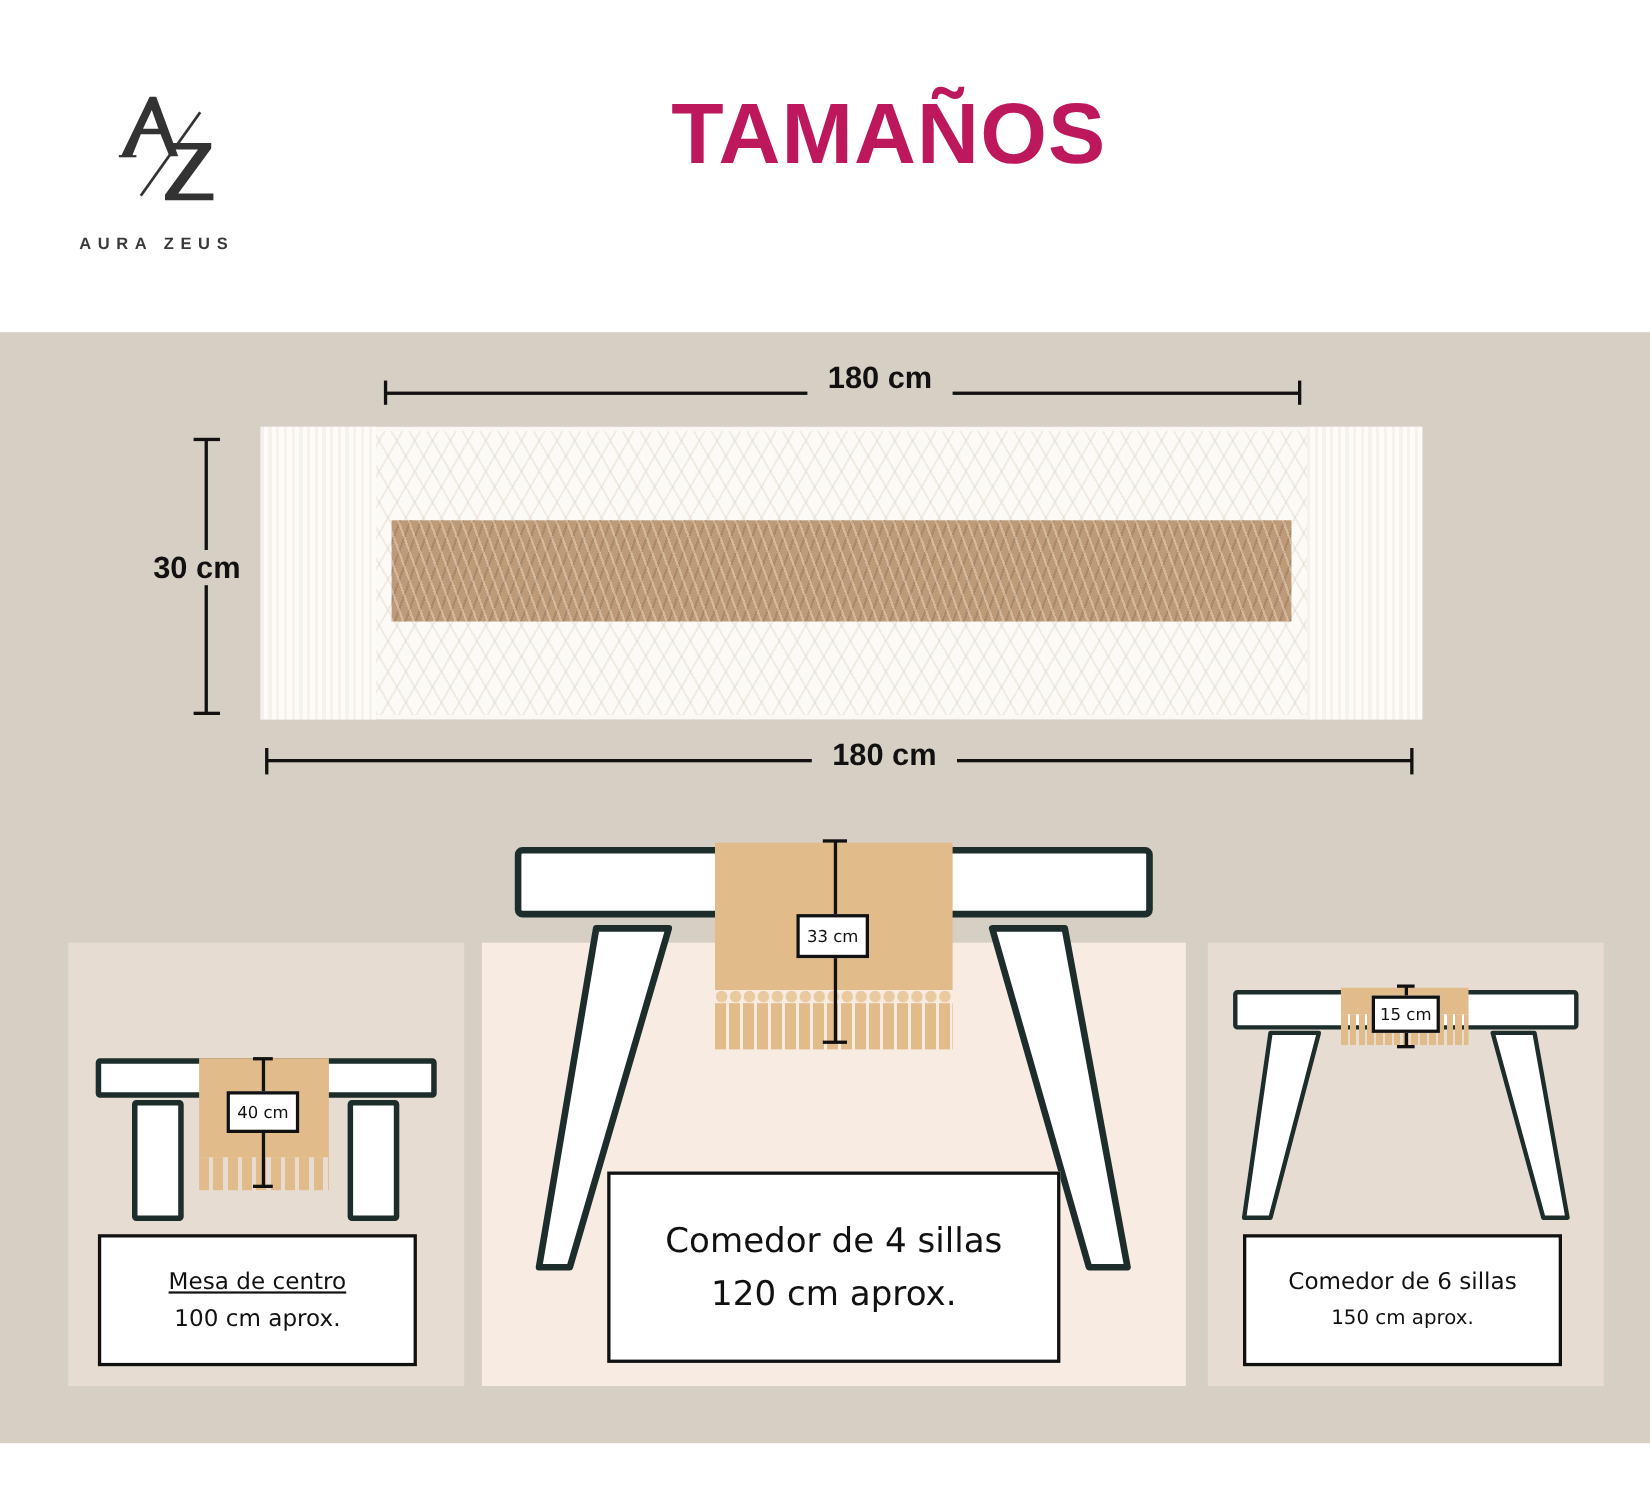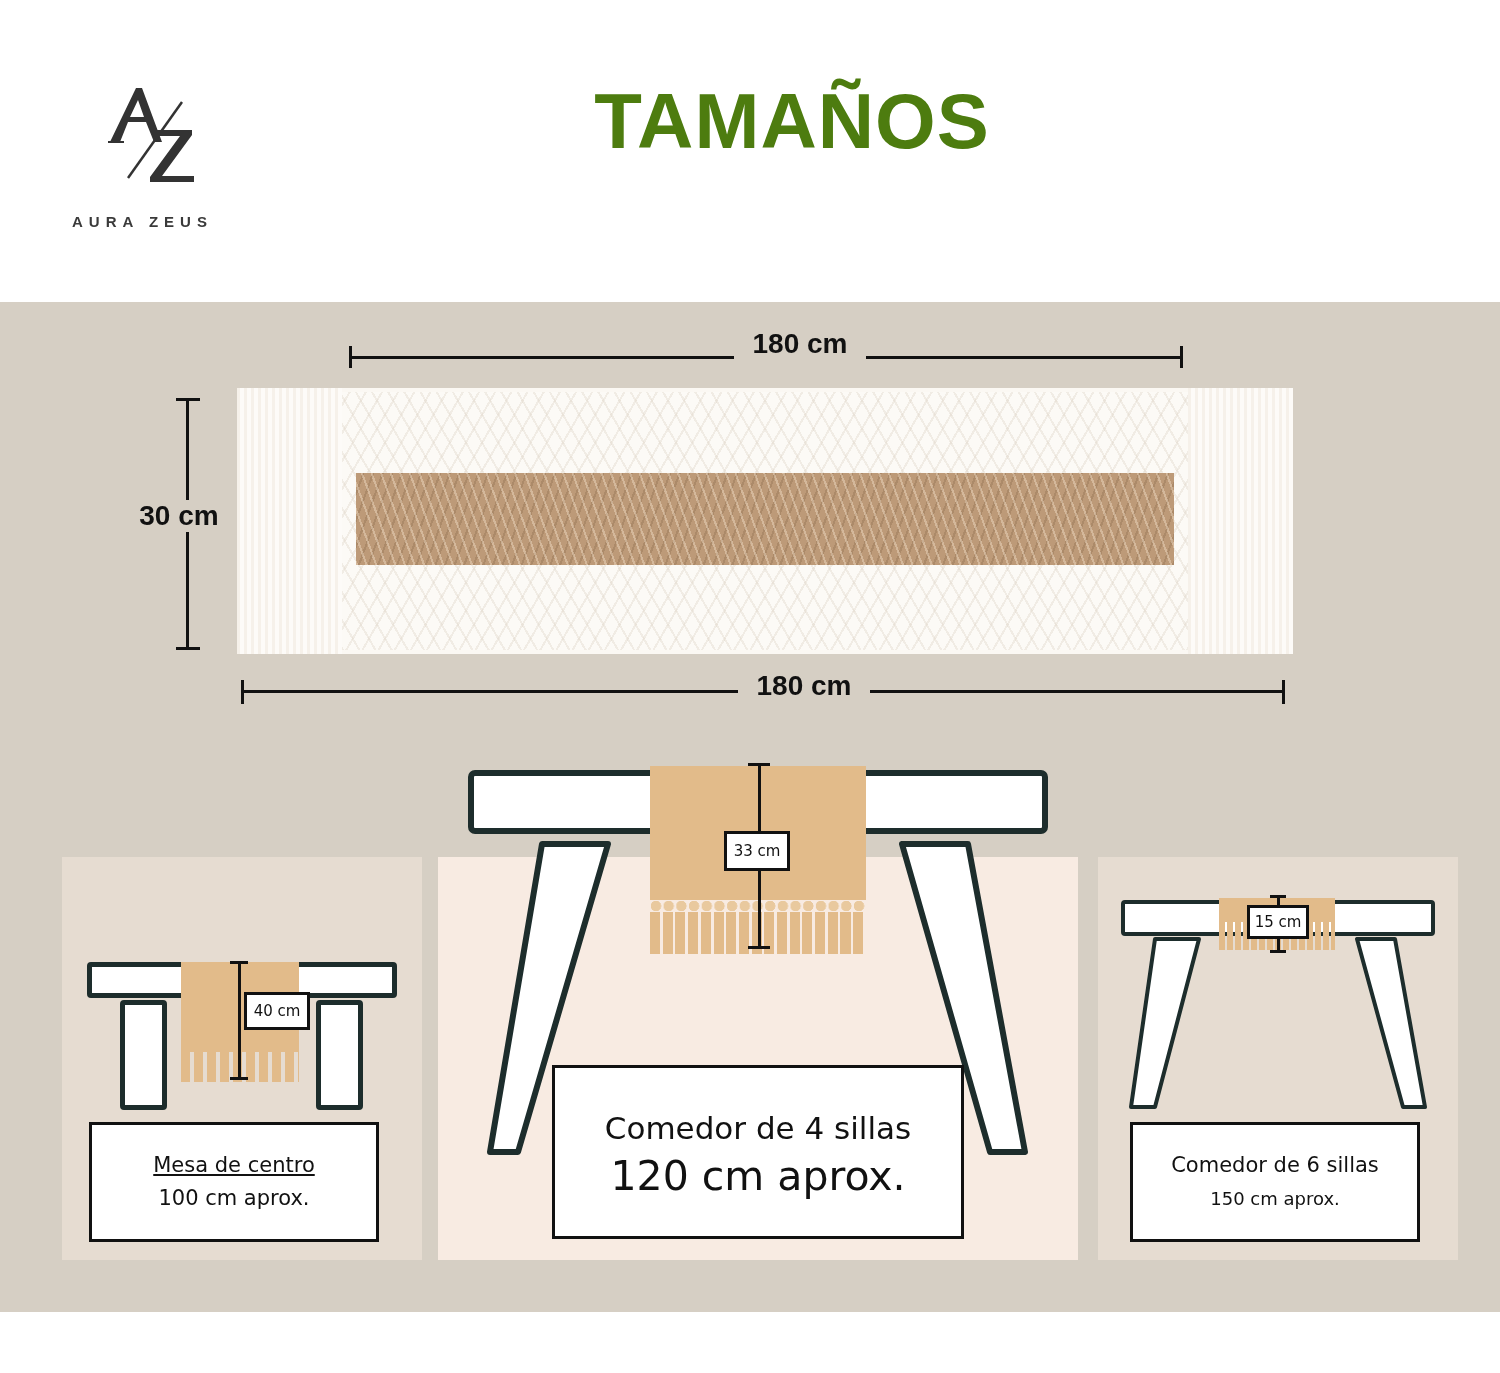--- a/index.html
+++ b/index.html
@@ -3,21 +3,21 @@
 <meta charset="utf-8">
 <style>
   * { box-sizing: border-box; margin: 0; padding: 0; }
   html, body { width: 1500px; height: 1373px; background: #ffffff; overflow: hidden; }
   body { position: relative; font-family: "DejaVu Sans", sans-serif; color: #111; }
   .abs { position: absolute; }
 
   
   .logo-mark { left: 100px; top: 80px; width: 110px; height: 110px; }
   .logo-text { left: 72px; top: 213px; width: 160px; font-family: "Liberation Sans", sans-serif; font-size: 15px; letter-spacing: 6px; color: #3a3a3a; font-weight: bold; white-space: nowrap; }
-  .title { left: 332px; top: 62px; width: 920px; text-align: center; font-family: "Liberation Sans", sans-serif; font-weight: bold; font-size: 78px; line-height: 118px; color: #4d7c0f; letter-spacing: 1px; }
+  .title { left: 348px; top: 62px; width: 920px; text-align: center; font-family: "Liberation Sans", sans-serif; font-weight: bold; font-size: 78px; line-height: 118px; color: #be185d; letter-spacing: 1px; }
 
   
   .band { left: 0; top: 302px; width: 1500px; height: 1010px; background: #d6cfc4; }
 
   
   .runner { left: 237px; top: 388px; width: 1056px; height: 266px; background: #fbf8f3; }
   .runner-fringe-l { left: 237px; top: 388px; width: 105px; height: 266px;
     background: repeating-linear-gradient(90deg, #f6f1ea 0 3px, #fdfbf8 3px 7px); }
   .runner-fringe-r { left: 1188px; top: 388px; width: 105px; height: 266px;
     background: repeating-linear-gradient(90deg, #f6f1ea 0 3px, #fdfbf8 3px 7px); }
@@ -101,41 +101,41 @@
 <div class="abs panel-right"></div>
 
 <div class="abs tabletop" style="left:87px; top:962px; width:310px; height:36px;"></div>
 <div class="abs tabletop" style="left:120px; top:1000px; width:47px; height:110px;"></div>
 <div class="abs tabletop" style="left:316px; top:1000px; width:47px; height:110px;"></div>
 <div class="abs runner-drape" style="left:181px; top:962px; width:118px; height:90px;"></div>
 <div class="abs fringe" style="left:181px; top:1052px; width:118px; height:30px;"></div>
 <div class="abs measure-v" style="left:238px; top:962px; height:118px;"></div>
 <div class="abs measure-cap" style="left:230px; top:961px; width:18px;"></div>
 <div class="abs measure-cap" style="left:230px; top:1077px; width:18px;"></div>
-<div class="abs measure-box" style="left:206px; top:992px; width:66px; height:38px;margin-left:38px;">40 cm</div>
+<div class="abs measure-box" style="left:206px; top:992px; width:66px; height:38px;">40 cm</div>
 <div class="abs caption-box" style="left:89px; top:1122px; width:290px; height:120px;">
   <div style="font-size:21px; line-height:33px;text-decoration:underline;">Mesa de centro</div>
   <div style="font-size:21px; line-height:33px;">100 cm aprox.</div>
 </div>
 
 <svg class="abs" style="left:470px; top:830px;" width="600" height="340">
   <polygon points="72,14 138,14 48,322 20,322" fill="#fff" stroke="#1d2d2c" stroke-width="6" stroke-linejoin="round"></polygon>
   <polygon points="432,14 498,14 555,322 520,322" fill="#fff" stroke="#1d2d2c" stroke-width="6" stroke-linejoin="round"></polygon>
 </svg>
 <div class="abs tabletop" style="left:468px; top:770px; width:580px; height:64px; border-width:6px; border-radius:7px;"></div>
 <div class="abs runner-drape" style="left:650px; top:766px; width:216px; height:134px;"></div>
 <div class="abs" style="left:650px; top:900px; width:216px; height:12px; background: radial-gradient(circle at 6px 6px, #e9c99e 5px, transparent 5.5px) 0 0 / 12.7px 12px repeat-x;"></div>
 <div class="abs fringe" style="left:650px; top:912px; width:216px; height:42px; background: repeating-linear-gradient(90deg, #e2bb8a 0 10px, transparent 10px 12.7px);"></div>
 <div class="abs measure-v" style="left:758px; top:764px; height:184px;"></div>
 <div class="abs measure-cap" style="left:748px; top:763px; width:22px;"></div>
 <div class="abs measure-cap" style="left:748px; top:946px; width:22px;"></div>
 <div class="abs measure-box" style="left:724px; top:831px; width:66px; height:40px;">33 cm</div>
 <div class="abs caption-box" style="left:552px; top:1065px; width:412px; height:174px;">
   <div style="font-size:31px; line-height:48px;">Comedor de 4 sillas</div>
-  <div style="font-size:41px; line-height:48px;">120 cm aprox.</div>
+  <div style="font-size:31px; line-height:48px;">120 cm aprox.</div>
 </div>
 
 <svg class="abs" style="left:1125px; top:935px;" width="310" height="180">
   <polygon points="30,4 74,4 30,172 6,172" fill="#fff" stroke="#1d2d2c" stroke-width="4" stroke-linejoin="round"></polygon>
   <polygon points="232,4 270,4 300,172 278,172" fill="#fff" stroke="#1d2d2c" stroke-width="4" stroke-linejoin="round"></polygon>
 </svg>
 <div class="abs tabletop" style="left:1121px; top:900px; width:314px; height:36px; border-width:4px;"></div>
 <div class="abs runner-drape" style="left:1219px; top:898px; width:116px; height:24px;"></div>
 <div class="abs fringe" style="left:1219px; top:922px; width:116px; height:28px; background: repeating-linear-gradient(90deg, #e2bb8a 0 6px, transparent 6px 8px);"></div>
 <div class="abs measure-v" style="left:1277px; top:896px; height:56px;"></div>

